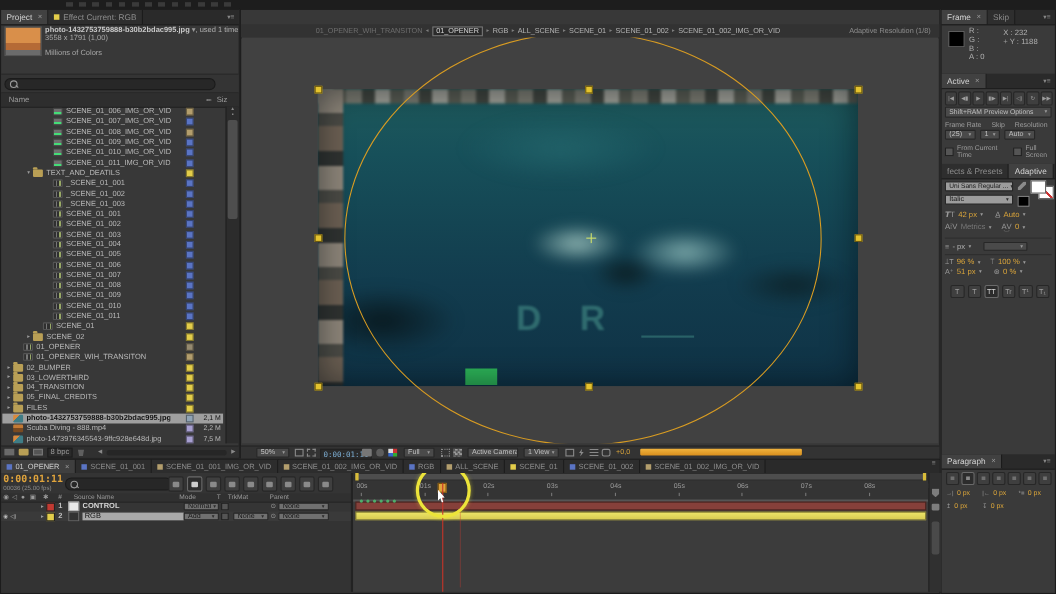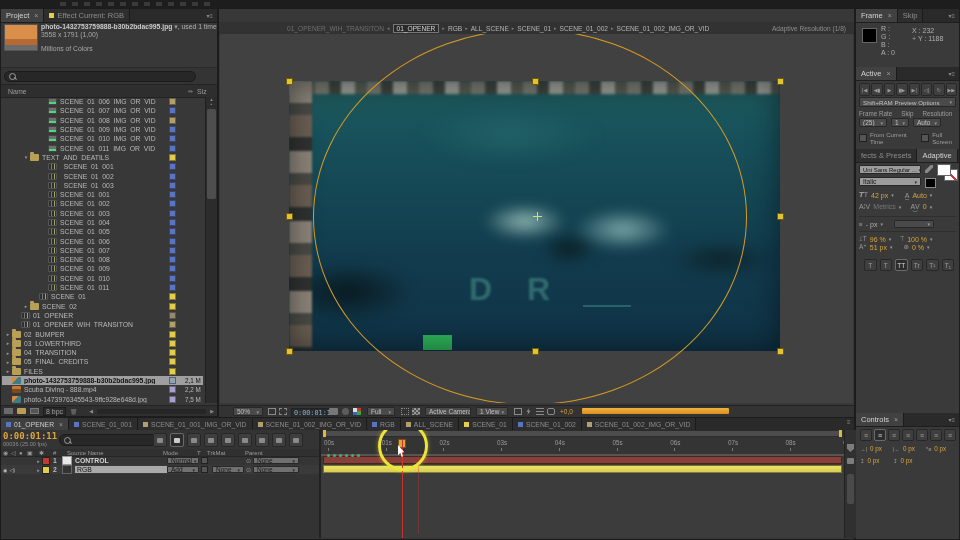--- a/index.html
+++ b/index.html
@@ -606,21 +606,21 @@
           <div class="ibtn" style="width: 12px; height: 10px; font-size: 6.5px;">T</div>
           <div class="ibtn on" style="width: 12px; height: 10px; font-size: 6.5px;">TT</div>
           <div class="ibtn" style="width: 12px; height: 10px; font-size: 6.5px;">Tr</div>
           <div class="ibtn" style="width: 12px; height: 10px; font-size: 6.5px;">T¹</div>
           <div class="ibtn" style="width: 12px; height: 10px; font-size: 6.5px;">T₁</div>
         </div>
     </div>
 
     <div class="tabstrip" style="position:absolute;left:0;top:404px;width:103px">
       <div class="tab active">
-        <span>Controls</span>
+        <span>Paragraph</span>
           <span class="x">×</span>
       </div>
       <div class="pmenu">▾≡</div>
     </div>
     <div id="para-aligns" class="abs" style="left:4px;top:420px;width:96px;display:flex;gap:2px">
         <div class="ibtn" style="width: 11px; height: 10px; font-size: 7px;">≡</div>
         <div class="ibtn on" style="width: 11px; height: 10px; font-size: 7px;">≡</div>
         <div class="ibtn" style="width: 11px; height: 10px; font-size: 7px;">≡</div>
         <div class="ibtn" style="width: 11px; height: 10px; font-size: 7px;">≡</div>
         <div class="ibtn" style="width: 11px; height: 10px; font-size: 7px;">≡</div>

